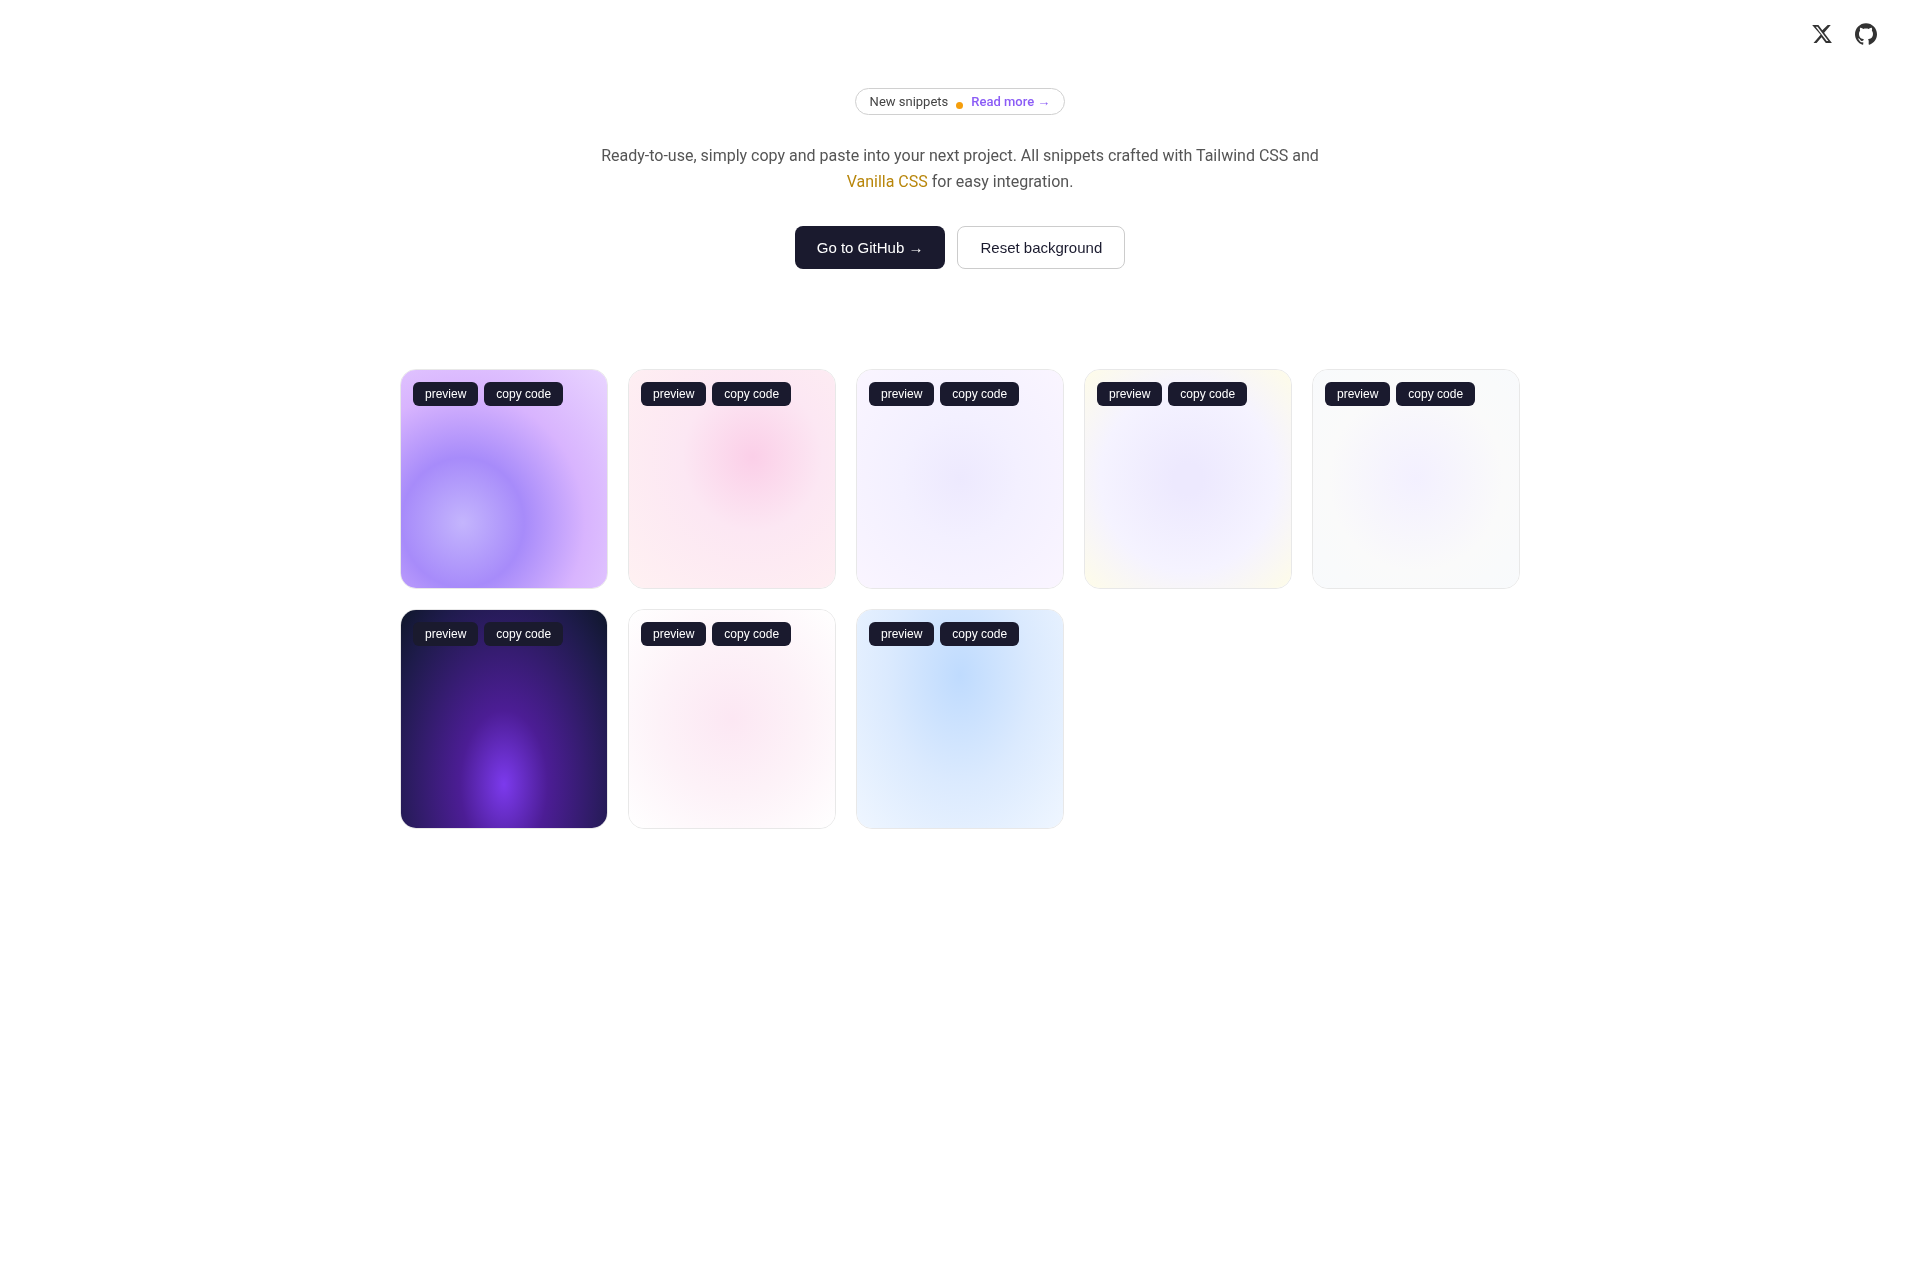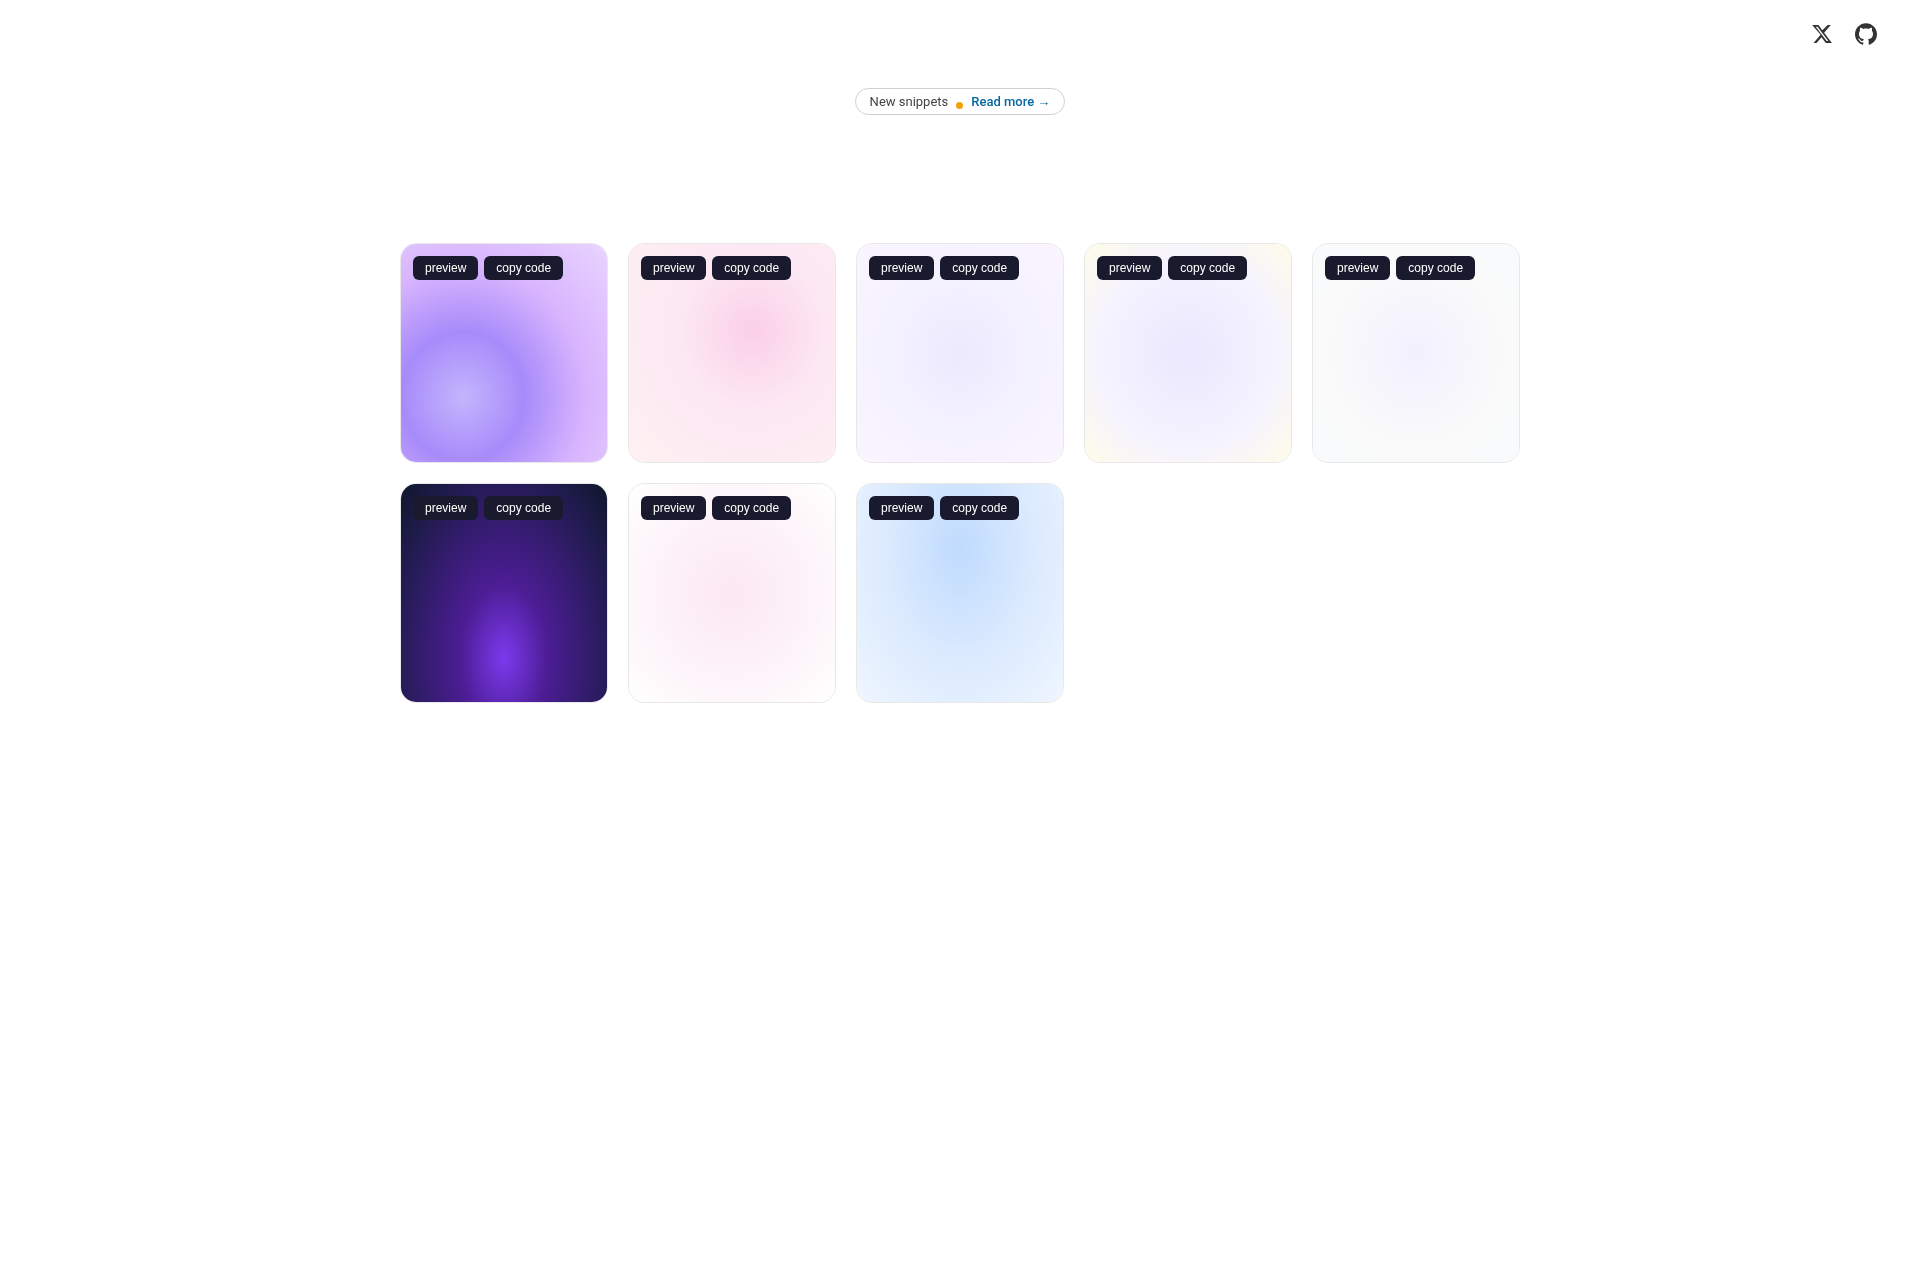--- a/index.html
+++ b/index.html
@@ -53,21 +53,21 @@
       cursor: pointer;
     }
     .badge-dot {
       width: 7px;
       height: 7px;
       background: #f59e0b;
       border-radius: 50%;
       display: inline-block;
     }
     .read-more-link {
-      color: #0369a1;
+      color: #8b5cf6;
       font-weight: 500;
     }
     .hero h1 {
       font-size: 62px;
       font-weight: 700;
       line-height: 1.12;
       color: #1a1a2e;
       margin-bottom: 20px;
     }
     .hero h1 .highlight {
@@ -196,21 +196,30 @@
 </header>
 
 <section class="hero">
   <div class="new-snippets-badge">
     <span>New snippets</span>
     <span class="badge-dot"></span>
     <span class="read-more-link">Read more →</span>
   </div>
 
 
-
+  <p>
+    <span>Ready-to-use, simply copy and paste into your next project. All snippets crafted with Tailwind CSS and</span>
+    <span class="vanilla-link">Vanilla CSS</span>
+    <span>for easy integration.</span>
+  </p>
+
+  <div class="buttons-row">
+    <button class="btn-github">Go to GitHub →</button>
+    <button class="btn-reset">Reset background</button>
+  </div>
 </section>
 
 <section class="grid-section">
   <div class="snippets-grid">
 
     <div class="snippet-card">
       <div class="snippet-card-inner bg-purple-gradient">
         <div class="card-buttons">
           <button class="card-btn">preview</button>
           <button class="card-btn">copy code</button>

